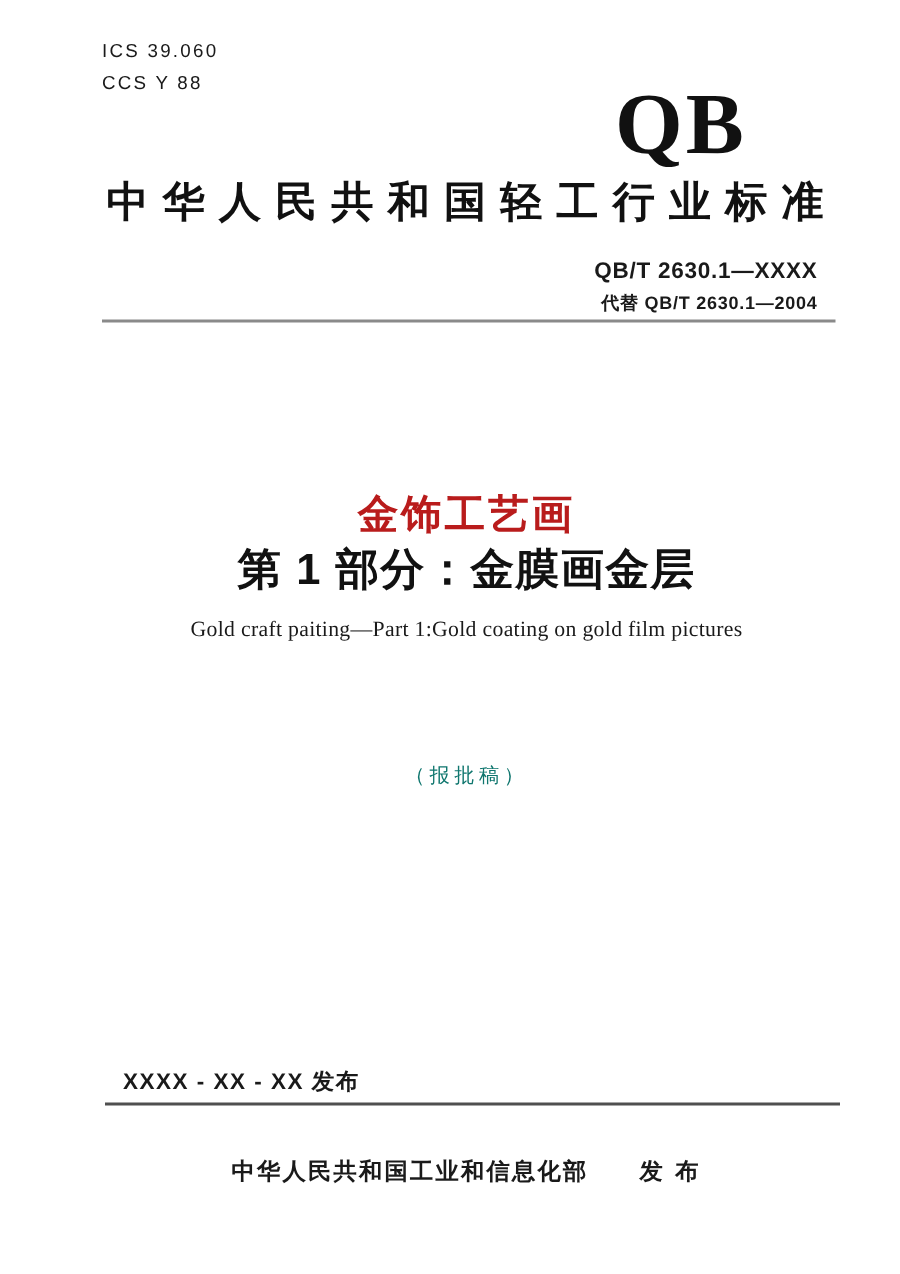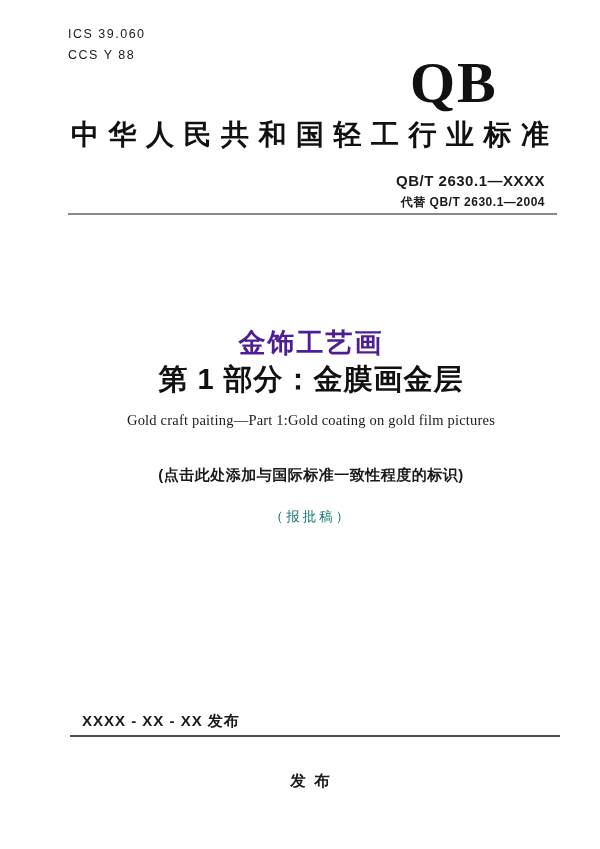--- a/index.html
+++ b/index.html
@@ -86,21 +86,21 @@
     left: 65px;
     width: 492px;
     text-align: center;
     white-space: nowrap;
   }
   .title-cn-1 {
     top: 325px;
     font-size: 27px;
     font-weight: bold;
     letter-spacing: 2px;
-    color: #4c1d95;
+    color: #b91c1c;
   }
   .title-cn-2 {
     top: 360px;
     font-size: 29px;
     font-weight: bold;
     letter-spacing: 1px;
     color: #111111;
   }
   .title-en {
     top: 412px;
@@ -177,26 +177,26 @@
   <div class="std-number-block">
     <div class="std-number">QB/T 2630.1—XXXX</div>
     <div class="replaces">代替 QB/T 2630.1—2004</div>
   </div>
 
   <div class="rule-top"></div>
 
   <div class="center-col title-cn-1">金饰工艺画</div>
   <div class="center-col title-cn-2">第 1 部分：金膜画金层</div>
   <div class="center-col title-en">Gold craft paiting—Part 1:Gold coating on gold film pictures</div>
-  <div class="center-col consistency">(点击此处添加与国际标准一致性程度的标识)</div>
   <div class="center-col draft">（报批稿）</div>
 
   <div class="dates-row">
     <span>XXXX - XX - XX 发布</span>
   </div>
 
   <div class="rule-bottom"></div>
 
   <div class="publisher-row">
+    <span>中华人民共和国工业和信息化部</span>
     <span class="publish-label">发 布</span>
   </div>
 
 </div>
 
 </body></html>

